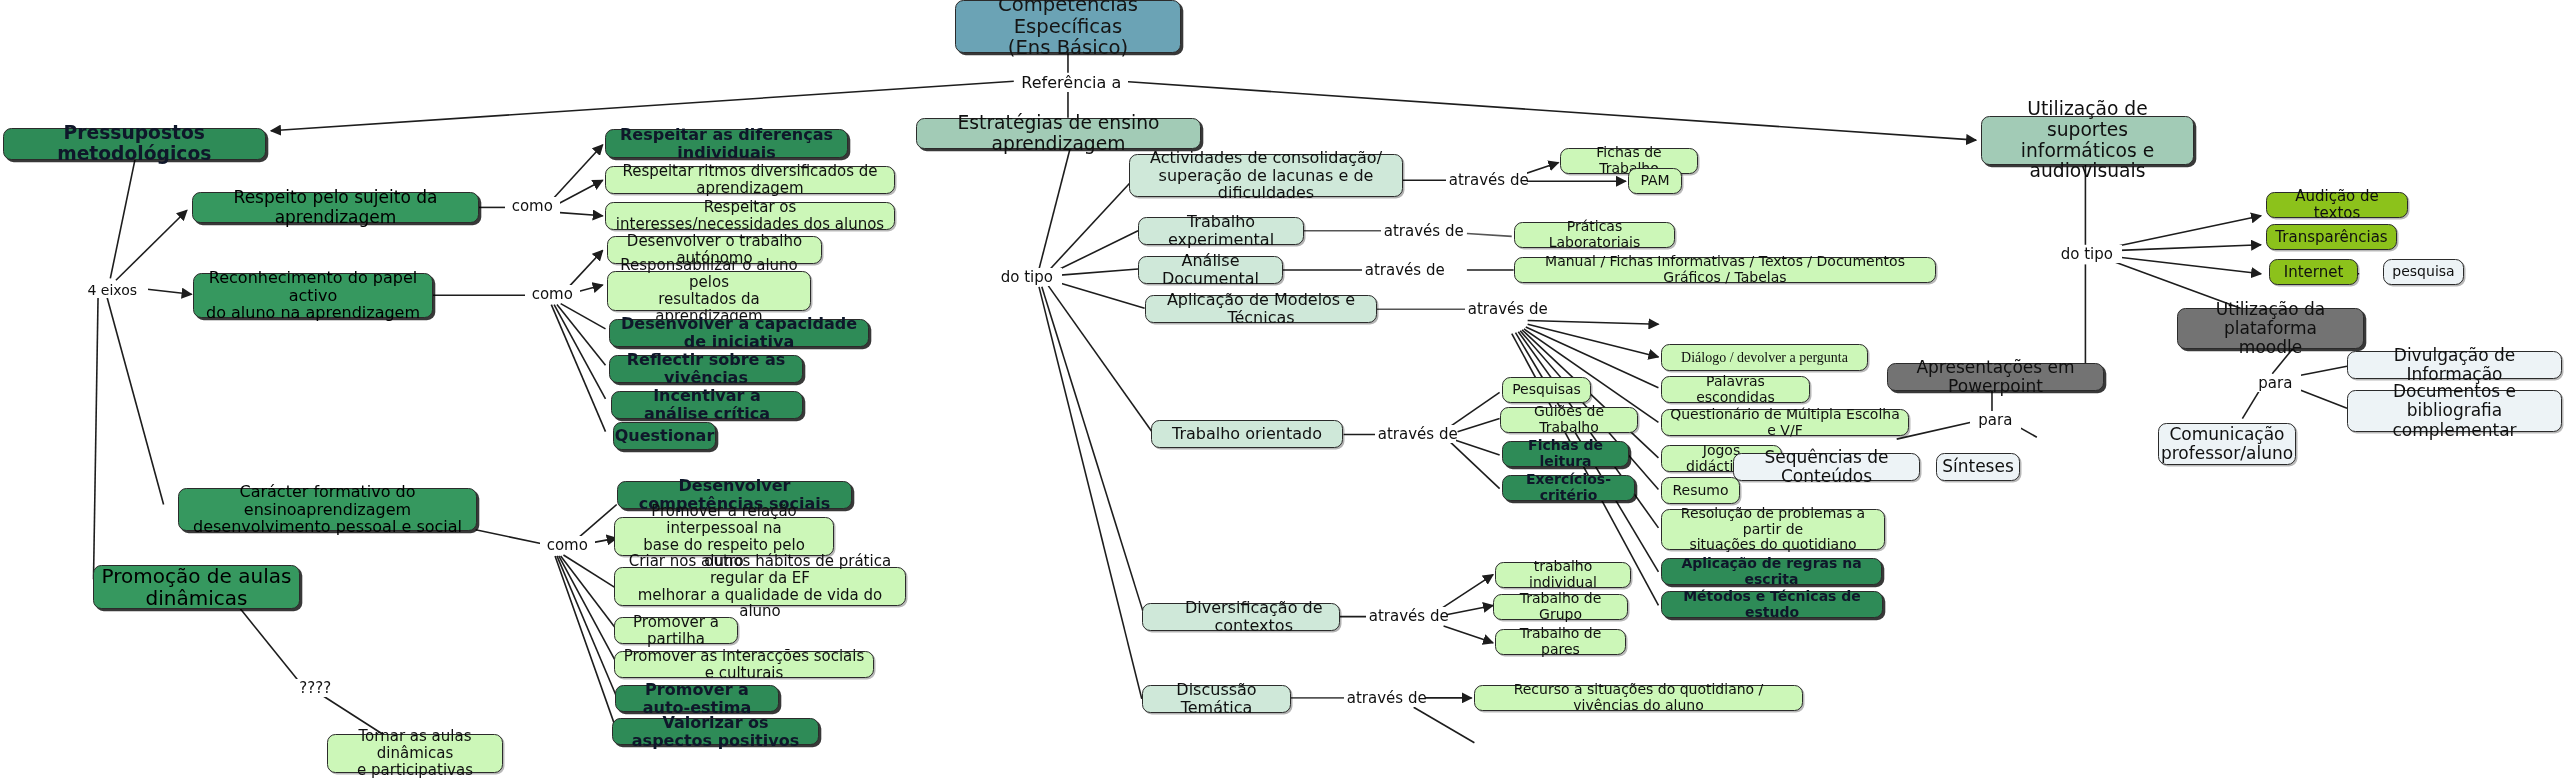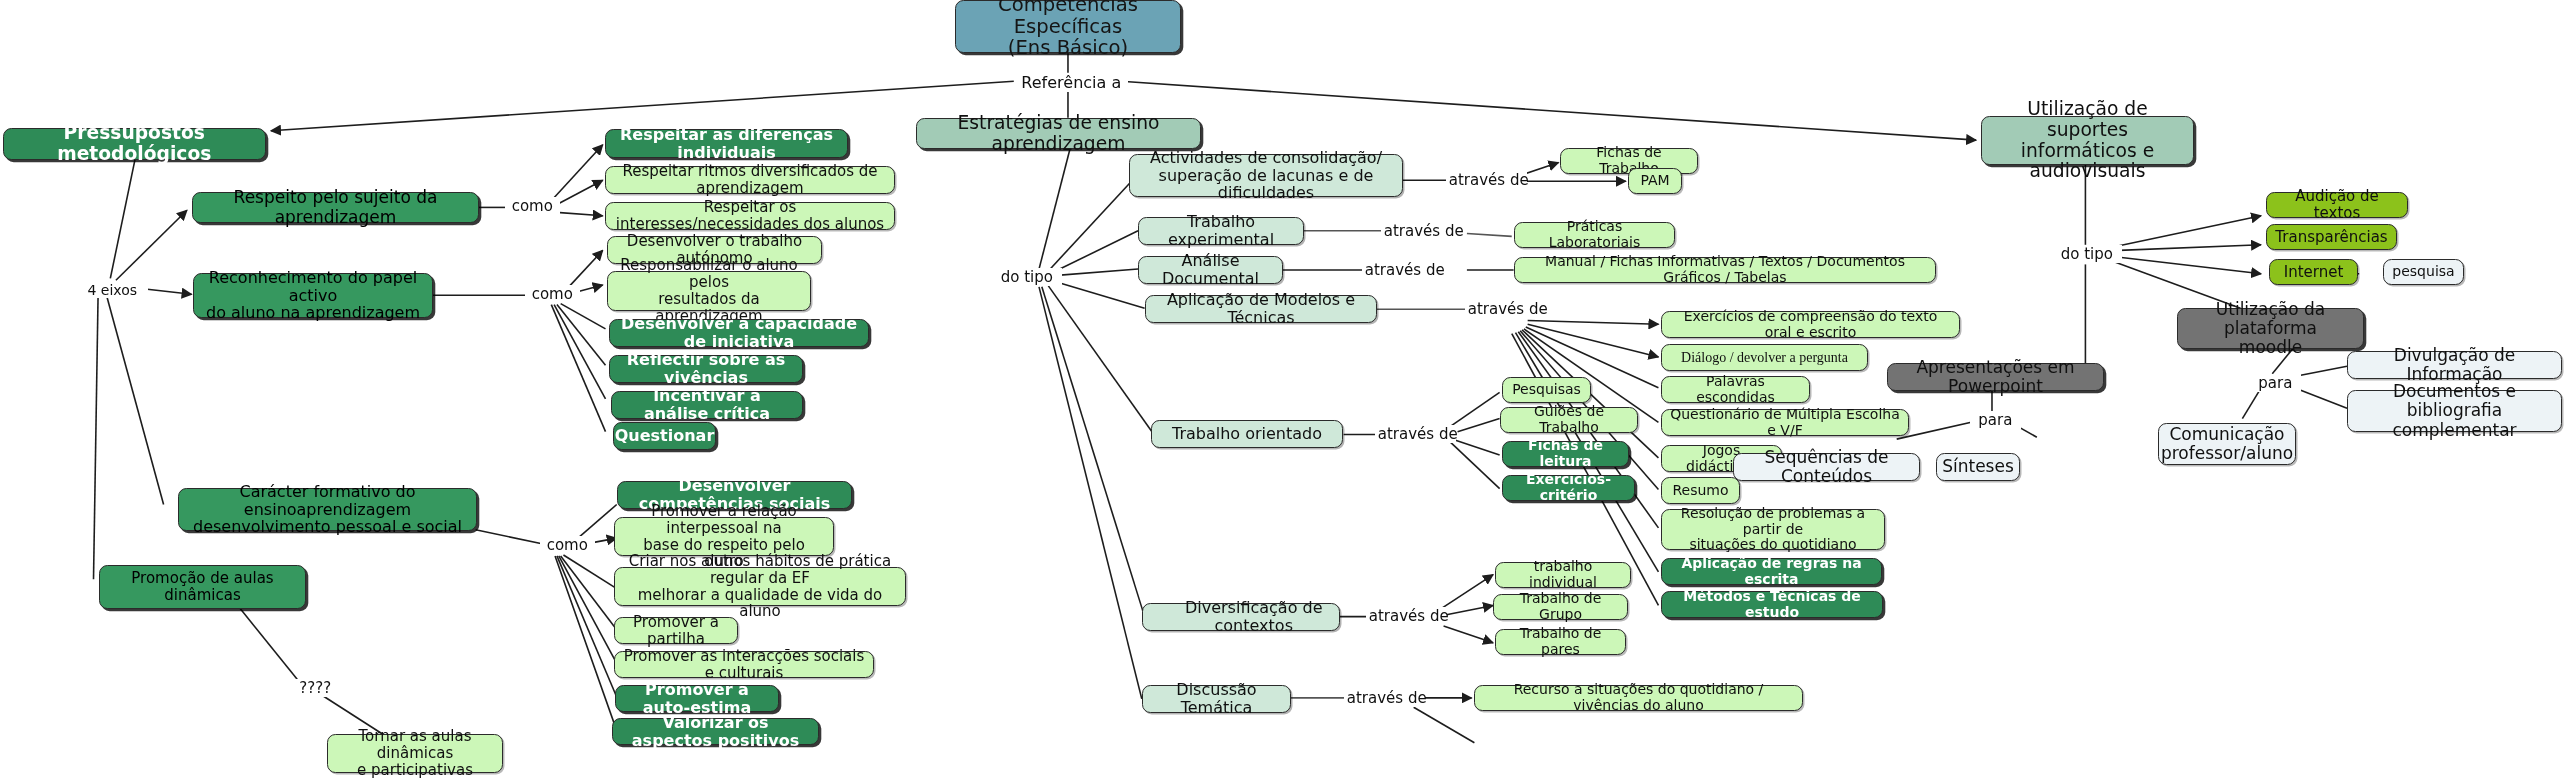--- a/index.html
+++ b/index.html
@@ -48,21 +48,21 @@
     font-size: 18.7px;
   }
   .s-teal-lt {        
     background: #cfe8d9;
     color: #101010;
     font-size: 16px;
     box-shadow: 1.5px 1.5px 0 rgba(0,0,0,0.30);
   }
   .s-green-dk {       
     background: #2e8b57;
-    color: #ffffff;
+    color: #0f172a;
     font-weight: bold;
     font-size: 16px;
   }
   .s-green-dk2 {      
     background: #36985f;
     color: #000000;
     font-weight: normal;
     font-size: 18px;
   }
   .s-green-lt {       
@@ -238,21 +238,21 @@
 informáticos e audiovisuais</div>
 
   <div class="node s-green-dk2" style="left:192px; top:192px; width:287px; height:31px; font-size:17px;">Respeito pelo sujeito da aprendizagem</div>
 
   <div class="node s-green-dk2" style="left:193px; top:273px; width:240px; height:45px; font-size:16px;">Reconhecimento do papel activo
 do aluno na aprendizagem</div>
 
   <div class="node s-green-dk2" style="left:178px; top:488px; width:299px; height:43px; font-size:16px;">Carácter formativo do ensinoaprendizagem
 desenvolvimento pessoal e social</div>
 
-  <div class="node s-green-dk2" style="left:99px; top:565px; width:207px; height:44px; font-size:15px;">Promoção de aulas dinâmicas</div>
+  <div class="node s-green-dk2" style="left:93px; top:565px; width:207px; height:44px; font-size:20px;">Promoção de aulas dinâmicas</div>
 
   <div class="node s-green-dk" style="left:605px; top:129px; width:243px; height:29px;">Respeitar as diferenças individuais</div>
   <div class="node s-green-lt" style="left:605px; top:166px; width:290px; height:28px;">Respeitar ritmos diversificados de aprendizagem</div>
   <div class="node s-green-lt" style="left:605px; top:202px; width:290px; height:28px;">Respeitar os interesses/necessidades dos alunos</div>
 
   <div class="node s-green-lt" style="left:607px; top:236px; width:215px; height:28px;">Desenvolver o trabalho autónomo</div>
   <div class="node s-green-lt" style="left:607px; top:271px; width:204px; height:40px;">Responsabilizar o aluno pelos
 resultados da aprendizagem</div>
   <div class="node s-green-dk" style="left:609px; top:319px; width:260px; height:28px;">Desenvolver a capacidade de iniciativa</div>
   <div class="node s-green-dk" style="left:609px; top:355px; width:194px; height:28px;">Reflectir sobre as vivências</div>
@@ -281,21 +281,20 @@
   <div class="node s-teal-lt" style="left:1142px; top:603px; width:198px; height:28px;padding-left:32px;">Diversificação de contextos</div>
   <div class="node s-teal-lt" style="left:1142px; top:685px; width:149px; height:28px;">Discussão Temática</div>
 
   <div class="node s-green-lt" style="left:1560px; top:148px; width:138px; height:26px; font-size:14px;">Fichas de Trabalho</div>
   <div class="node s-green-lt" style="left:1628px; top:168px; width:54px; height:26px; font-size:14px;">PAM</div>
 
   <div class="node s-green-lt" style="left:1514px; top:222px; width:161px; height:26px; font-size:14px;">Práticas Laboratoriais</div>
 
   <div class="node s-green-lt" style="left:1514px; top:257px; width:422px; height:26px; font-size:14px;">Manual / Fichas Informativas / Textos / Documentos Gráficos / Tabelas</div>
 
-  <div class="node s-green-lt" style="left:1661px; top:311px; width:299px; height:27px; font-size:14px;">Exercícios de compreensão do texto oral e escrito</div>
   <div class="node s-green-lt" style="left:1661px; top:344px; width:207px; height:27px; font-size:14px;font-family:Liberation Serif, serif;">Diálogo / devolver a pergunta</div>
   <div class="node s-green-lt" style="left:1661px; top:376px; width:149px; height:27px; font-size:14px;">Palavras escondidas</div>
   <div class="node s-green-lt" style="left:1661px; top:409px; width:248px; height:27px; font-size:14px;">Questionário de Múltipla Escolha e V/F</div>
   <div class="node s-green-lt" style="left:1661px; top:445px; width:121px; height:27px; font-size:14px;">Jogos didácticos</div>
   <div class="node s-green-lt" style="left:1661px; top:477px; width:79px; height:27px; font-size:14px;">Resumo</div>
   <div class="node s-green-lt" style="left:1661px; top:509px; width:224px; height:41px; font-size:14px;">Resolução de problemas a partir de
 situações do quotidiano</div>
   <div class="node s-green-dk" style="left:1661px; top:558px; width:221px; height:27px; font-size:14px;">Aplicação de regras na escrita</div>
   <div class="node s-green-dk" style="left:1661px; top:591px; width:222px; height:27px; font-size:14px;">Métodos e Técnicas de estudo</div>
 

